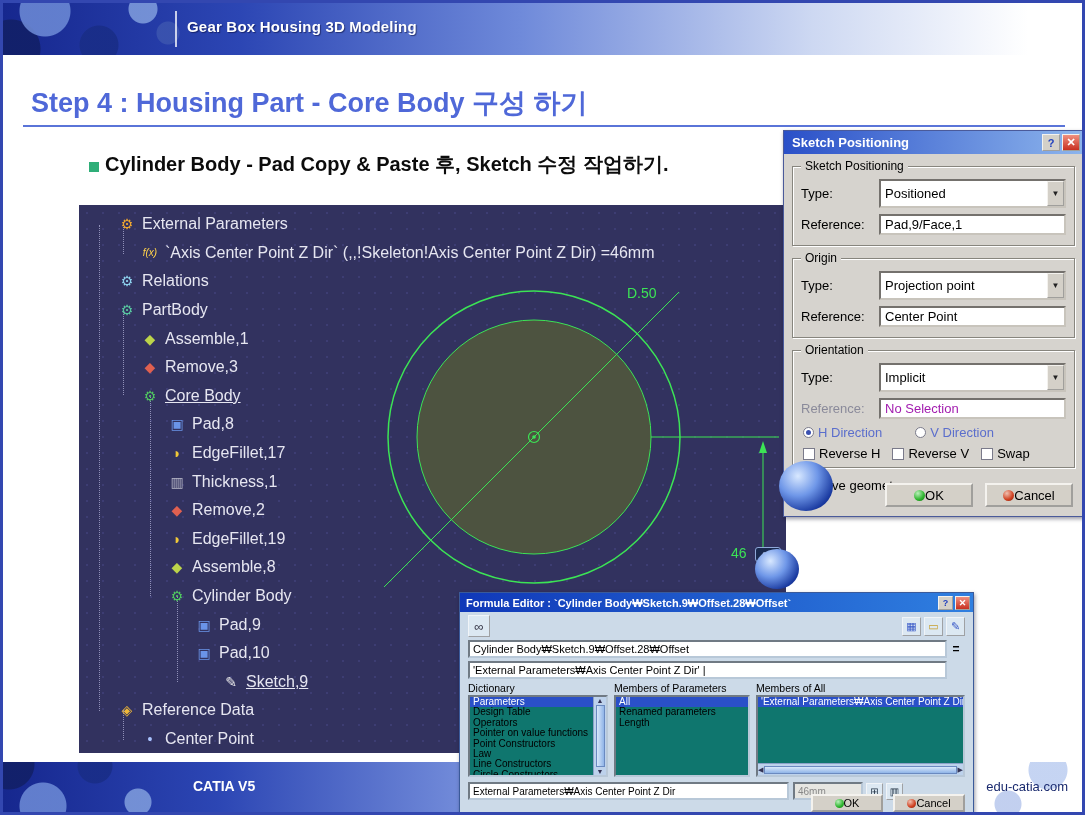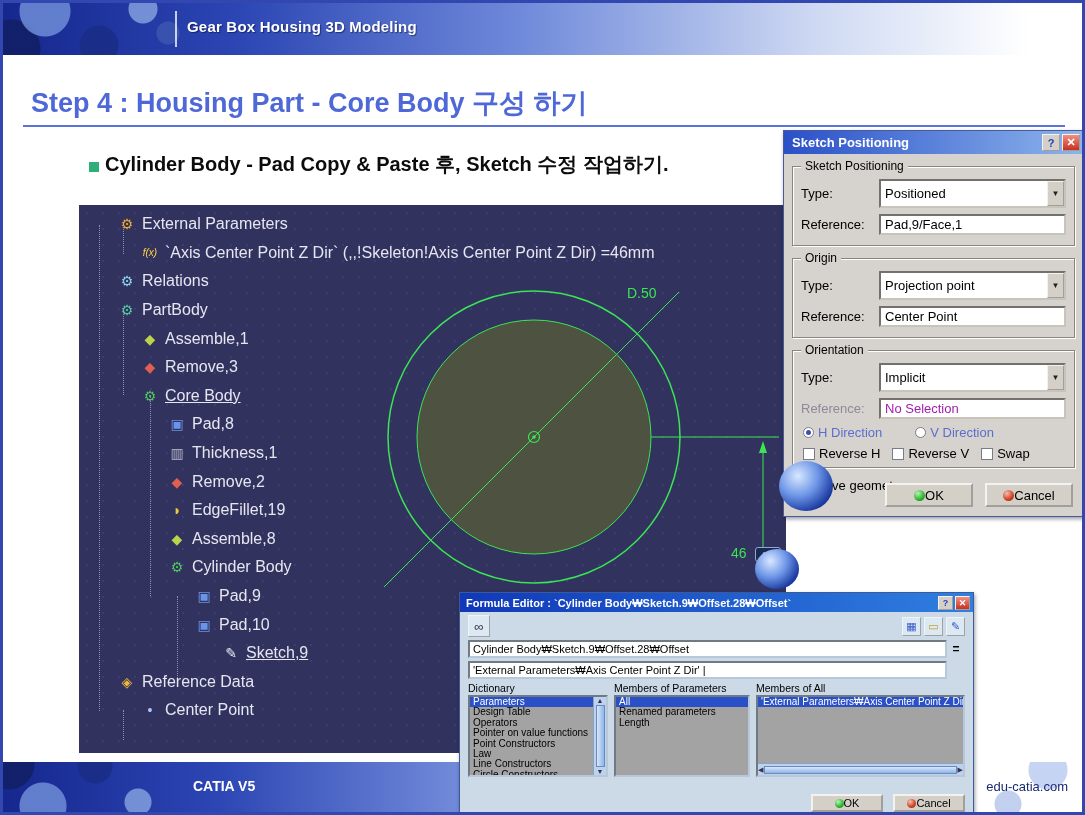--- a/index.html
+++ b/index.html
@@ -123,21 +123,21 @@
   .fe-tool { width:19px; height:19px; border:1px outset #f0f4f8; background:#dce8f2;
     display:flex; align-items:center; justify-content:center; font-size:11px; }
   .fe-frow { display:flex; align-items:center; margin:3px 8px 2px; }
   .fe-input { flex:1; background:#fff; border:2px inset #b8c8d8; height:18px; font-size:11px;
     padding:0 3px; display:flex; align-items:center; white-space:nowrap; overflow:hidden; }
   .fe-input.dis { background:#e6e6e2; color:#888; }
   .fe-eq { width:18px; text-align:center; font-size:12px; font-weight:bold; flex:0 0 auto; }
   .fe-headers { display:flex; margin:3px 8px 1px; font-size:10.5px; }
   .fe-headers .h1{width:146px} .fe-headers .h2{width:142px} .fe-headers .h3{flex:1}
   .fe-lists { display:flex; margin:0 8px; gap:6px; }
-  .fe-list { background:#a3a3a3; border:2px inset #b8c8d8; height:82px; overflow:hidden; font-size:10px; }
+  .fe-list { background:#0f766e; border:2px inset #b8c8d8; height:82px; overflow:hidden; font-size:10px; }
   .fl-dict { width:140px; display:flex; }
   .fl-dict .items { flex:1; overflow:hidden; }
   .fl-mparam { width:136px; }
   .fl-mall { flex:1; position:relative; }
   .fe-li { padding:0 3px; line-height:10.4px; white-space:nowrap; }
   .fe-li.sel { background:#2a50c8; color:#fff; }
   .vscroll { width:13px; background:#bdd2ec; border-left:1px solid #8aa2c8; display:flex; flex-direction:column;
     justify-content:space-between; align-items:center; font-size:7px; color:#335; }
   .vthumb { flex:1; width:9px; margin:1px 0; background:linear-gradient(to right,#d8e8fa,#8fb4e8); border:1px solid #6a8ac0; }
   .hscroll { position:absolute; left:0; right:0; bottom:0; height:12px; background:#bdd2ec; border-top:1px solid #8aa2c8;
@@ -225,20 +225,24 @@
         </div>
       <div class="tree-row lvl2 underline">
           <span class="ticon i-body"></span>
           <span class="tlabel">Core Body</span>
         </div>
       <div class="tree-row lvl3">
           <span class="ticon i-pad"></span>
           <span class="tlabel">Pad,8</span>
         </div>
       <div class="tree-row lvl3">
+          <span class="ticon i-fillet"></span>
+          <span class="tlabel">EdgeFillet,17</span>
+        </div>
+      <div class="tree-row lvl3">
           <span class="ticon i-thickness"></span>
           <span class="tlabel">Thickness,1</span>
         </div>
       <div class="tree-row lvl3">
           <span class="ticon i-remove"></span>
           <span class="tlabel">Remove,2</span>
         </div>
       <div class="tree-row lvl3">
           <span class="ticon i-fillet"></span>
           <span class="tlabel">EdgeFillet,19</span>
@@ -440,20 +444,30 @@
       <div class="fe-list fl-mall">
         <div class="fe-li sel">'External Parameters₩Axis Center Point Z Dir</div>
         <div class="hscroll">
             <span>◀</span>
             <span class="hthumb"></span>
             <span>▶</span>
           </div>
       </div>
     </div>
 
+    <div class="fe-frow" style="margin-top:5px; margin-right:70px;">
+      <div class="fe-input" style="font-size:10px;">
+        <span>External Parameters₩Axis Center Point Z Dir</span>
+      </div>
+      <div class="fe-input dis" style="flex:0 0 70px; margin-left:4px; font-size:10px;">
+        <span>46mm</span>
+      </div>
+      <span class="fe-mini">⊞</span>
+      <span class="fe-mini">▥</span>
+    </div>
 
     <div class="fe-buttons">
       <div class="cbtn small">
           <span class="dot green"></span>
           <span>OK</span>
         </div>
       <div class="cbtn small">
           <span class="dot red"></span>
           <span>Cancel</span>
         </div>

